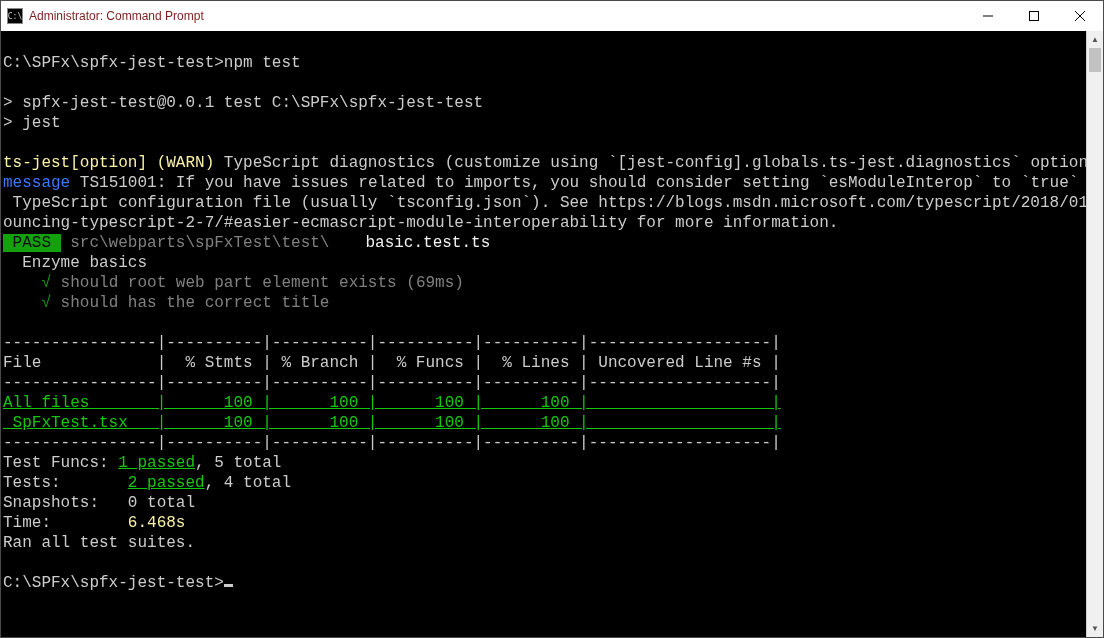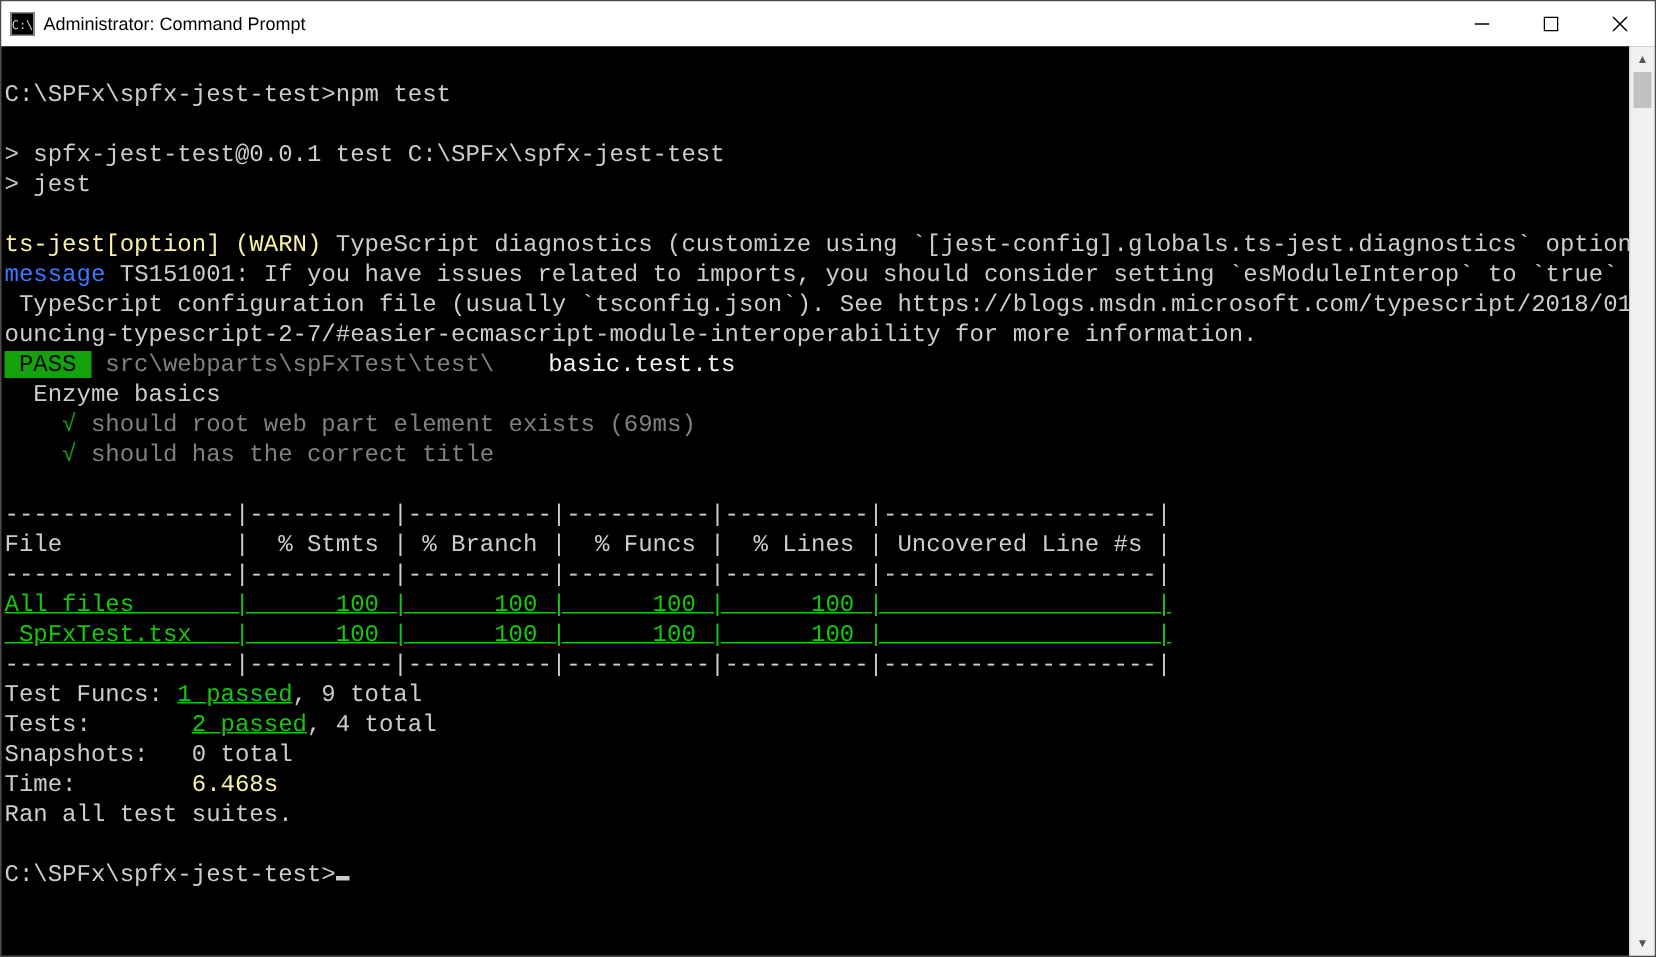--- a/index.html
+++ b/index.html
@@ -33,21 +33,21 @@
     margin-right: 6px;
     display: flex;
     align-items: center;
     justify-content: center;
     font-size: 8px;
     color: #ccc;
     font-family: Consolas, monospace;
   }
   .titlebar .title {
     font-size: 12px;
-    color: #000000;
+    color: #7f1d1d;
     flex: 1;
   }
   .titlebar .controls {
     display: flex;
     height: 100%;
   }
   .titlebar .ctrl {
     width: 46px;
     display: flex;
     align-items: center;
@@ -147,21 +147,21 @@
 <span class="white">  Enzyme basics</span>
 <span>    <span class="green">√</span><span class="dim"> should root web part element exists (69ms)</span></span>
 <span>    <span class="green">√</span><span class="dim"> should has the correct title</span></span>
 <span>
 </span><span class="white">----------------|----------|----------|----------|----------|-------------------|</span>
 <span class="white">File            |  % Stmts | % Branch |  % Funcs |  % Lines | Uncovered Line #s |</span>
 <span class="white">----------------|----------|----------|----------|----------|-------------------|</span>
 <span><span class="bgreen">All files      </span><span class="bgreen"> |      100 |      100 |      100 |      100 |                   |</span></span>
 <span><span class="bgreen"> SpFxTest.tsx  </span><span class="bgreen"> |      100 |      100 |      100 |      100 |                   |</span></span>
 <span class="white">----------------|----------|----------|----------|----------|-------------------|</span>
-<span><span class="white">Test Funcs: </span><span class="bgreen">1 passed</span><span class="white">, 9 total</span></span>
+<span><span class="white">Test Funcs: </span><span class="bgreen">1 passed</span><span class="white">, 5 total</span></span>
 <span><span class="white">Tests:       </span><span class="bgreen">2 passed</span><span class="white">, 4 total</span></span>
 <span><span class="white">Snapshots:   </span><span class="white">0 total</span></span>
 <span><span class="white">Time:        </span><span class="byellow">6.468s</span></span>
 <span class="white">Ran all test suites.</span>
 <span>
 </span><span class="white">C:\SPFx\spfx-jest-test&gt;</span><span class="cursor"></span>
 </div>
     <div class="scrollbar">
       <div class="sb-btn">▲</div>
       <div class="sb-track">

